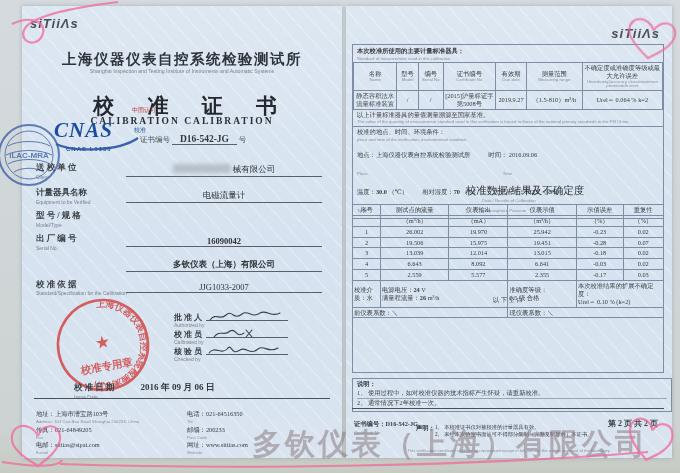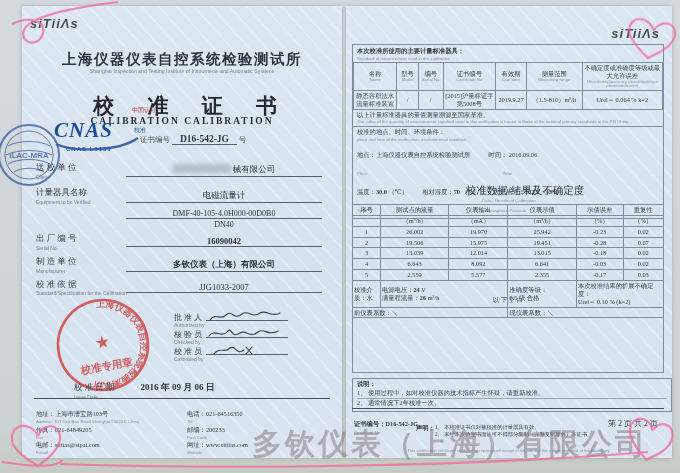--- a/index.html
+++ b/index.html
@@ -17,21 +17,21 @@
     box-shadow:0 0 4px rgba(90,100,110,0.35);
   }
   .page1{left:22px;width:320px;}
   .page2{left:346px;width:326px;}
   .abs{position:absolute;}
   .ctr{left:0;right:0;text-align:center;}
   .sans{font-family:"Liberation Sans","DejaVu Sans",sans-serif;}
   .sub{font-size:5px;color:#7a818c;font-family:"Liberation Sans",sans-serif;}
   .uline{border-bottom:1px solid #5a6068;}
   .logo{font-family:"Liberation Sans",sans-serif;font-weight:bold;font-size:13px;color:#4a4f55;letter-spacing:1px;font-style:italic;}
-  .lbl{font-size:8.5px;font-weight:normal;color:#3b4046;}
+  .lbl{font-size:8.5px;font-weight:bold;color:#3b4046;}
   .fieldval{font-size:8.5px;color:#2f343a;text-align:center;}
   
   table{border-collapse:collapse;}
   .t td,.t th{border:1px solid #7d8da4;font-size:6.3px;font-weight:normal;color:#373c43;padding:1px 1px;text-align:center;vertical-align:middle;line-height:1.25;}
   .t .en{display:block;font-size:4.3px;color:#8a909a;font-family:"Liberation Sans",sans-serif;line-height:1.1;}
   .box{border:1px solid #7d8da4;}
   .tiny{font-size:6.3px;color:#373c43;}
   .tinyen{font-size:4.3px;color:#8a909a;font-family:"Liberation Sans",sans-serif;}
   .stamp-red{opacity:.85;transform:rotate(-10deg);}
   .blurbox{display:inline-block;width:58px;height:9px;background:#b6bfc9;filter:blur(2px);border-radius:2px;vertical-align:-1px;margin-right:2px;}
@@ -87,33 +87,31 @@
   <div class="abs uline fieldval" style="left:104px;top:158px;width:196px;">
     <span class="blurbox"></span><span>械有限公司</span>
   </div>
 
   <div class="abs" style="left:14px;top:181px;width:94px;">
     <div class="lbl">计量器具名称</div>
     <div class="sub">Equipment to be Verified</div>
   </div>
   <div class="abs uline fieldval" style="left:104px;top:184px;width:196px;">电磁流量计</div>
 
-  <div class="abs uline fieldval" style="left:104px;top:203px;width:196px;font-size:8px;">DMF-40-105-4.0H000-00D0B0</div>
-  <div class="abs fieldval" style="left:104px;top:214px;width:196px;font-size:8px;">DN40</div>
+  <div class="abs" style="left:14px;top:204px;width:94px;">
+    <div class="lbl">型 号 / 规 格</div>
+    <div class="sub">Model/Type</div>
+  </div>
 
   <div class="abs" style="left:14px;top:227px;width:94px;">
     <div class="lbl">出  厂  编  号</div>
     <div class="sub">Serial No.</div>
   </div>
   <div class="abs uline fieldval" style="left:104px;top:230px;width:196px;font-weight:bold;">16090042</div>
 
-  <div class="abs" style="left:14px;top:250px;width:94px;">
-    <div class="lbl">制  造  单  位</div>
-    <div class="sub">Manufacturer</div>
-  </div>
   <div class="abs uline fieldval" style="left:104px;top:253px;width:196px;font-weight:bold;">多钦仪表（上海）有限公司</div>
 
   <div class="abs" style="left:14px;top:273px;width:94px;">
     <div class="lbl">校  准  依  据</div>
     <div class="sub" style="line-height:1.05;">Standard/Specification for the Calibration</div>
   </div>
   <div class="abs uline fieldval" style="left:104px;top:276px;width:196px;">JJG1033-2007</div>
 
   <svg class="abs stamp-red" style="left:32px;top:290px;" width="98" height="98">
     <defs>
@@ -130,34 +128,34 @@
   <div class="abs" style="left:152px;top:300px;">
     <div style="height:17px;">
       <span class="lbl" style="font-size:8px;">批 准 人</span>
       <span class="uline" style="display:inline-block;width:82px;height:11px;vertical-align:-3px;">
         <svg width="80" height="13">
           <path class="sig" d="M4,10 C10,2 14,11 20,5 C26,-1 28,11 36,4 C42,-1 46,9 54,3 C60,-1 66,8 74,3"></path>
         </svg></span>
       <div class="sub" style="margin-top:-2px;">Authorized by</div>
     </div>
     <div style="height:17px;">
+      <span class="lbl" style="font-size:8px;">校 准 员</span>
+      <span class="uline" style="display:inline-block;width:82px;height:11px;vertical-align:-3px;">
+        <svg width="80" height="13">
+          <path class="sig" d="M8,10 C14,2 18,10 24,4 C30,0 30,12 38,6 M40,3 L46,10 M46,3 L40,10"></path>
+        </svg></span>
+      <div class="sub" style="margin-top:-2px;">Calibrated by</div>
+    </div>
+    <div style="height:17px;">
       <span class="lbl" style="font-size:8px;">核 验 员</span>
       <span class="uline" style="display:inline-block;width:82px;height:11px;vertical-align:-3px;">
         <svg width="80" height="13">
           <path class="sig" d="M3,9 C9,1 16,12 22,4 C26,0 25,12 34,6 C40,2 44,12 52,5 C58,0 62,10 72,4"></path>
         </svg></span>
       <div class="sub" style="margin-top:-2px;">Checked by</div>
-    </div>
-    <div style="height:17px;">
-      <span class="lbl" style="font-size:8px;">校 准 员</span>
-      <span class="uline" style="display:inline-block;width:82px;height:11px;vertical-align:-3px;">
-        <svg width="80" height="13">
-          <path class="sig" d="M8,10 C14,2 18,10 24,4 C30,0 30,12 38,6 M40,3 L46,10 M46,3 L40,10"></path>
-        </svg></span>
-      <div class="sub" style="margin-top:-2px;">Calibrated by</div>
     </div>
   </div>
 
   <div class="abs" style="left:52px;top:370px;">
     <span class="lbl">校 准 日 期</span>
     <span style="font-size:9px;font-weight:bold;color:#33383e;margin-left:22px;">2016 年 09 月 06 日</span>
     <div class="sub">Issue Date</div>
   </div>
 
   <div class="abs" style="left:12px;right:12px;top:392px;border-top:1.5px solid #4a5058;"></div>
@@ -331,21 +329,21 @@
     <div class="tiny" style="border-bottom:1px solid #9aa6b6;">1、 使用过程中，如对校准仪器的技术指标产生怀疑，请重新校准。</div>
     <div class="tiny" style="border-bottom:1px solid #9aa6b6;width:45%;">2、 通常情况下2年校准一次。</div>
   </div>
 
   <div class="abs" style="left:6px;right:8px;top:402px;border-top:1.5px solid #4a5058;"></div>
   <div class="abs" style="left:8px;top:406px;">
     <span class="tiny" style="font-weight:bold;"><span>证书编号：</span><span>D16-542-JG</span></span>
     <div class="tinyen">Certificate No.</div>
   </div>
   <div class="abs" style="right:14px;top:406px;">
-    <span style="font-size:8px;font-weight:normal;color:#3b4046;">第 2 页   共 2 页</span>
+    <span style="font-size:8px;font-weight:bold;color:#3b4046;">第 2 页   共 2 页</span>
   </div>
   <div class="abs" style="left:70px;top:418px;width:220px;">
     <span class="tiny" style="font-weight:bold;float:left;"><span>声明：</span></span>
     <div class="tiny" style="font-size:5.3px;">1、 本校准证书仅对被校准的计量器具有效。</div>
     <div class="tiny" style="font-size:5.3px;">2、 未经本实验室书面认可不得部分复制（完整复制除外）本证书。</div>
   </div>
   <div class="abs ctr tinyen" style="top:442px;font-size:4.2px;">This verification certificate shall not be reproduced except in full, without the written approval of the laboratory.</div>
 
 </div>
 

